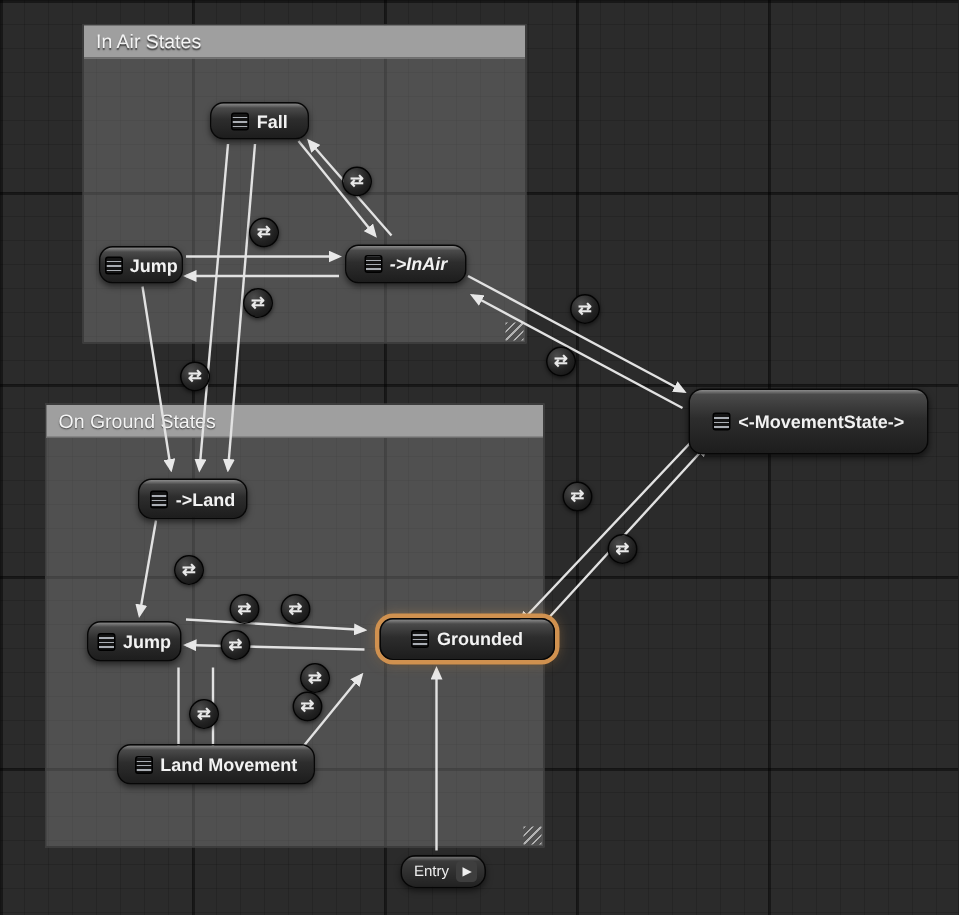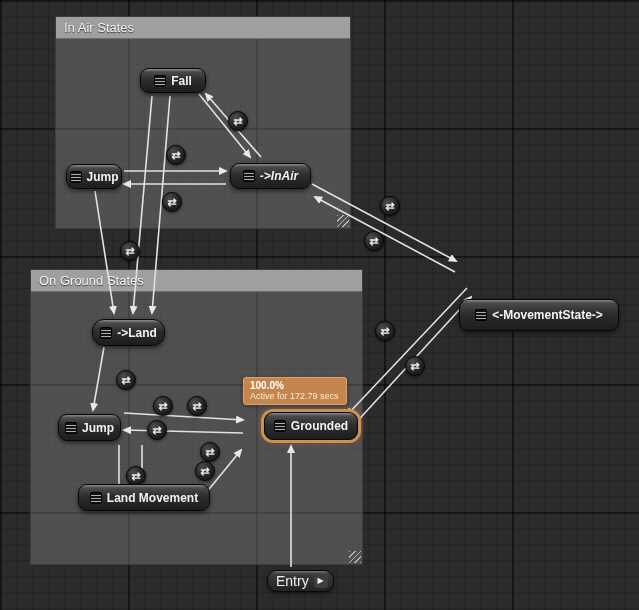--- a/index.html
+++ b/index.html
@@ -66,21 +66,21 @@
   .tooltip .pct{font-size:10px;color:#ffffff;font-weight:bold;}
   .tooltip .detail{font-size:9px;color:#ffeccd;}
 
   
   .entry{
     position:absolute;z-index:3;display:flex;align-items:center;gap:5px;
     padding:0 5px 0 8px;height:22px;border-radius:10px;border:1px solid #060606;
     background:linear-gradient(180deg,#777 0,#3a3a3a 3px,#222 100%);
     box-shadow:0 2px 4px rgba(0,0,0,.5);cursor:pointer;
   }
-  .entry .entry-label{font-size:14px;color:#eee;}
+  .entry .entry-label{font-size:10px;color:#eee;}
   .entry .play{
     width:14px;height:14px;border-radius:3px;background:#3e3e3e;
     display:flex;align-items:center;justify-content:center;
     color:#f0f0f0;font-size:8px;line-height:1;
   }
 </style>
 </head>
 <body>
 
 <div class="canvas">
@@ -181,48 +181,44 @@
   <div class="node" style="left:66px;top:164px;width:56px;height:25px;">
     <span class="state-icon"></span>
     <span>Jump</span>
   </div>
 
   <div class="node" style="left:230px;top:163px;width:81px;height:26px;font-style:italic;">
     <span class="state-icon"></span>
     <span>-&gt;InAir</span>
   </div>
 
-  <div class="node" style="left:459px;top:259px;width:160px;height:32px;margin-top:40px;">
+  <div class="node" style="left:459px;top:259px;width:160px;height:44px;">
     <span class="state-icon"></span>
     <span>&lt;-MovementState-&gt;</span>
   </div>
 
-  <div class="node" style="left:92px;top:319px;width:73px;height:27px;border-radius:12px;">
+  <div class="node" style="left:92px;top:319px;width:73px;height:27px;">
     <span class="state-icon"></span>
     <span>-&gt;Land</span>
   </div>
 
   <div class="node" style="left:58px;top:414px;width:63px;height:27px;">
     <span class="state-icon"></span>
     <span>Jump</span>
   </div>
 
-  <div class="node active" style="left:264px;top:412px;width:94px;height:28px;">
+  <div class="node active" style="left:253px;top:412px;width:117px;height:28px;">
     <span class="state-icon"></span>
     <span>Grounded</span>
   </div>
 
-  <div class="node" style="left:78px;top:484px;width:132px;height:27px;">
+  <div class="node" style="left:78px;top:496px;width:132px;height:27px;">
     <span class="state-icon"></span>
     <span>Land Movement</span>
   </div>
 
-  <div class="tooltip" style="left:243px;top:377px;width:104px;">
-    <div class="pct">100.0%</div>
-    <div class="detail">Active for 172.79 secs</div>
-  </div>
 
   <div class="entry" style="left:267px;top:570px;">
     <span class="entry-label">Entry</span>
     <span class="play">▶</span>
   </div>
 
 </div>
 
 </body></html>

